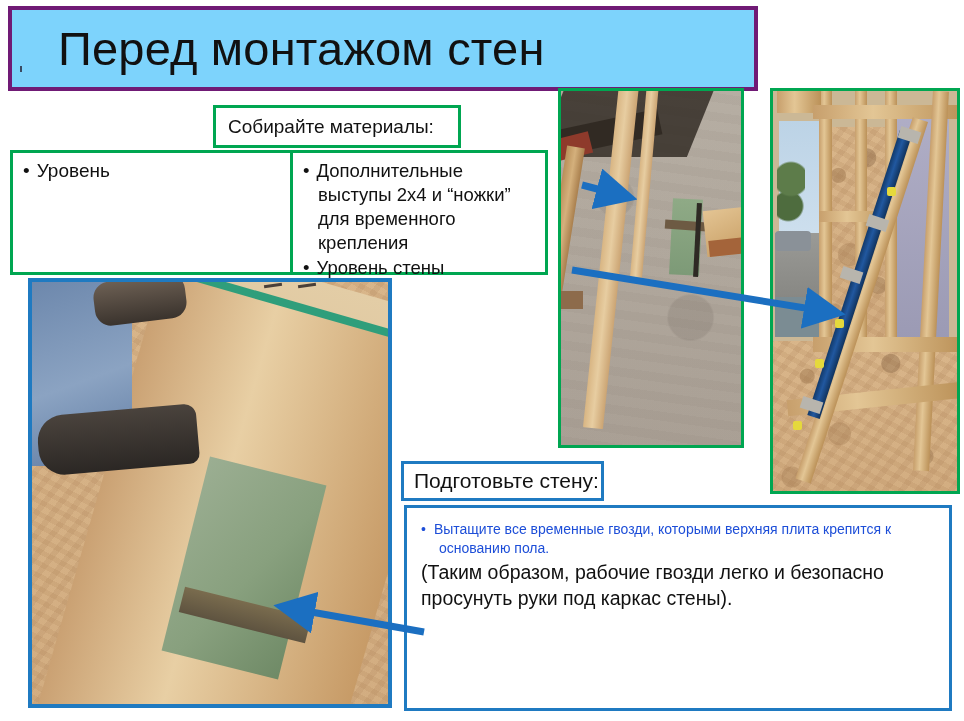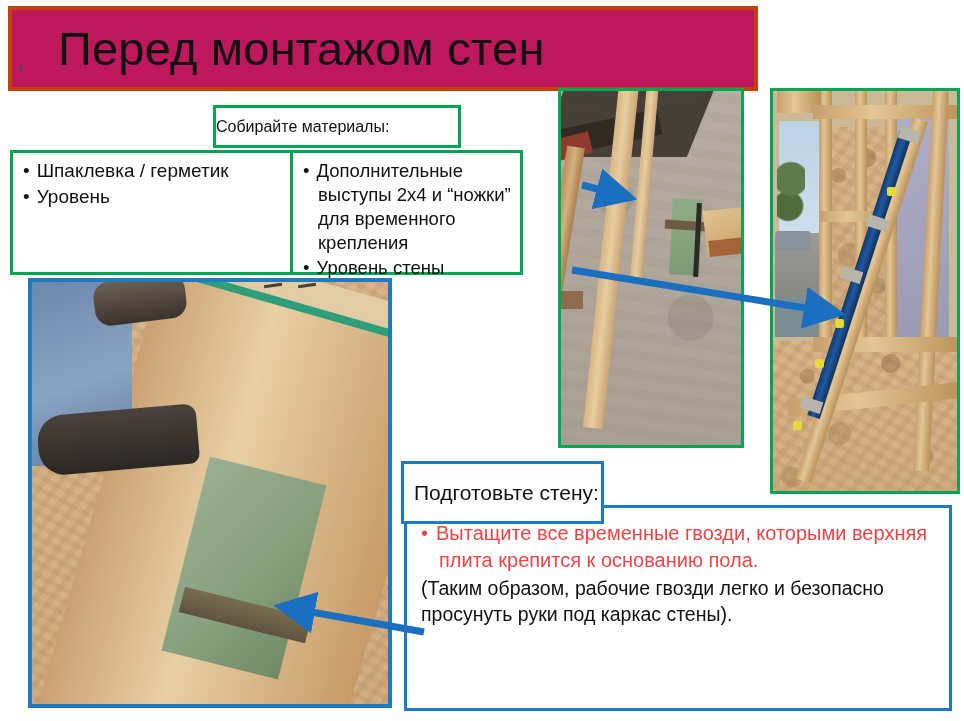--- a/index.html
+++ b/index.html
@@ -8,68 +8,68 @@
     background:#ffffff;
     font-family:"Liberation Sans","DejaVu Sans",sans-serif;
     overflow:hidden;
     position:relative;
   }
   .slide{position:absolute;left:0;top:0;width:964px;height:721px;background:#fff;overflow:hidden;}
 
   
   .title-box{
     position:absolute;left:8px;top:6px;width:750px;height:85px;
-    background:#be185d;border:4px solid #c2410c;box-sizing:border-box;
+    background:#7dd3fc;border:4px solid #701a75;box-sizing:border-box;
     display:flex;align-items:center;
   }
   .title-text{
     font-size:47px;line-height:1;color:#111;padding-left:46px;letter-spacing:0.2px;
     white-space:nowrap;
   }
   .title-speck{position:absolute;left:20px;top:66px;width:2px;height:6px;background:#3a4b63;}
 
   
   .hdr-green{
     position:absolute;left:213px;top:105px;width:248px;height:43px;
     background:#ffffff;border:3px solid #00a651;box-sizing:border-box;
     display:flex;align-items:center;
   }
-  .hdr-green span{font-size:16px;color:#111;white-space:nowrap;}
+  .hdr-green span{font-size:19px;color:#111;padding-left:12px;white-space:nowrap;}
 
   
   .list-green{
     position:absolute;background:#ffffff;border:3px solid #00a651;box-sizing:border-box;
   }
   .list-a{left:10px;top:150px;width:283px;height:125px;}
-  .list-b{left:290px;top:150px;width:233px;height:125px;}
+  .list-b{left:290px;top:150px;width:258px;height:125px;}
   .list-green ul{margin:0;padding:6px 6px 0 10px;list-style:none;}
   .list-green li{
     font-size:19px;line-height:1.30;color:#111;
     padding-left:15px;text-indent:-15px;margin:0 0 1px 0;
   }
   .list-green li::before{content:"\2022";padding-right:7px;}
   .list-b li{font-size:18.5px;}
 
   
   .hdr-blue{
-    position:absolute;left:401px;top:461px;width:203px;height:63px;
+    position:absolute;left:401px;top:461px;width:203px;height:40px;
     background:#ffffff;border:3px solid #1f7ac1;box-sizing:border-box;
     display:flex;align-items:center;z-index:6;
   }
   .hdr-blue span{font-size:21px;color:#111;padding-left:10px;white-space:nowrap;}
 
   
   .box-blue{
     position:absolute;left:404px;top:505px;width:548px;height:206px;
     background:#ffffff;border:3px solid #1f7ac1;box-sizing:border-box;
     padding:12px 8px 0 14px;z-index:5;
   }
   .box-blue ul{margin:0;padding:0;list-style:none;}
   .box-blue li{
-    font-size:20px;line-height:1.35;color:#ef4444;
+    font-size:14px;line-height:1.35;color:#1d4ed8;
     padding-left:18px;text-indent:-18px;margin:0 0 1px 0;
   }
   .box-blue li::before{content:"\2022";padding-right:8px;}
   .box-blue .note{font-size:19.5px;line-height:1.35;color:#111;margin-top:1px;}
 
   
   .photo{position:absolute;box-sizing:border-box;overflow:hidden;}
   .ph-green{border:3px solid #00a651;}
   .ph-blue{border:4px solid #1f7ac1;}
   .ph-center{left:558px;top:88px;width:186px;height:360px;}
@@ -218,21 +218,20 @@
       <div class="lp-scrap-edge"></div>
     </div>
   </div>
 
   <div class="hdr-green">
     <span>Собирайте материалы:</span>
   </div>
 
   <div class="list-green list-a">
     <ul>
-      <li>Шпаклевка / герметик</li>
       <li>Уровень</li>
     </ul>
   </div>
 
   <div class="list-green list-b">
     <ul>
       <li>Дополнительные выступы 2х4 и “ножки” для временного крепления</li>
       <li>Уровень стены</li>
     </ul>
   </div>

